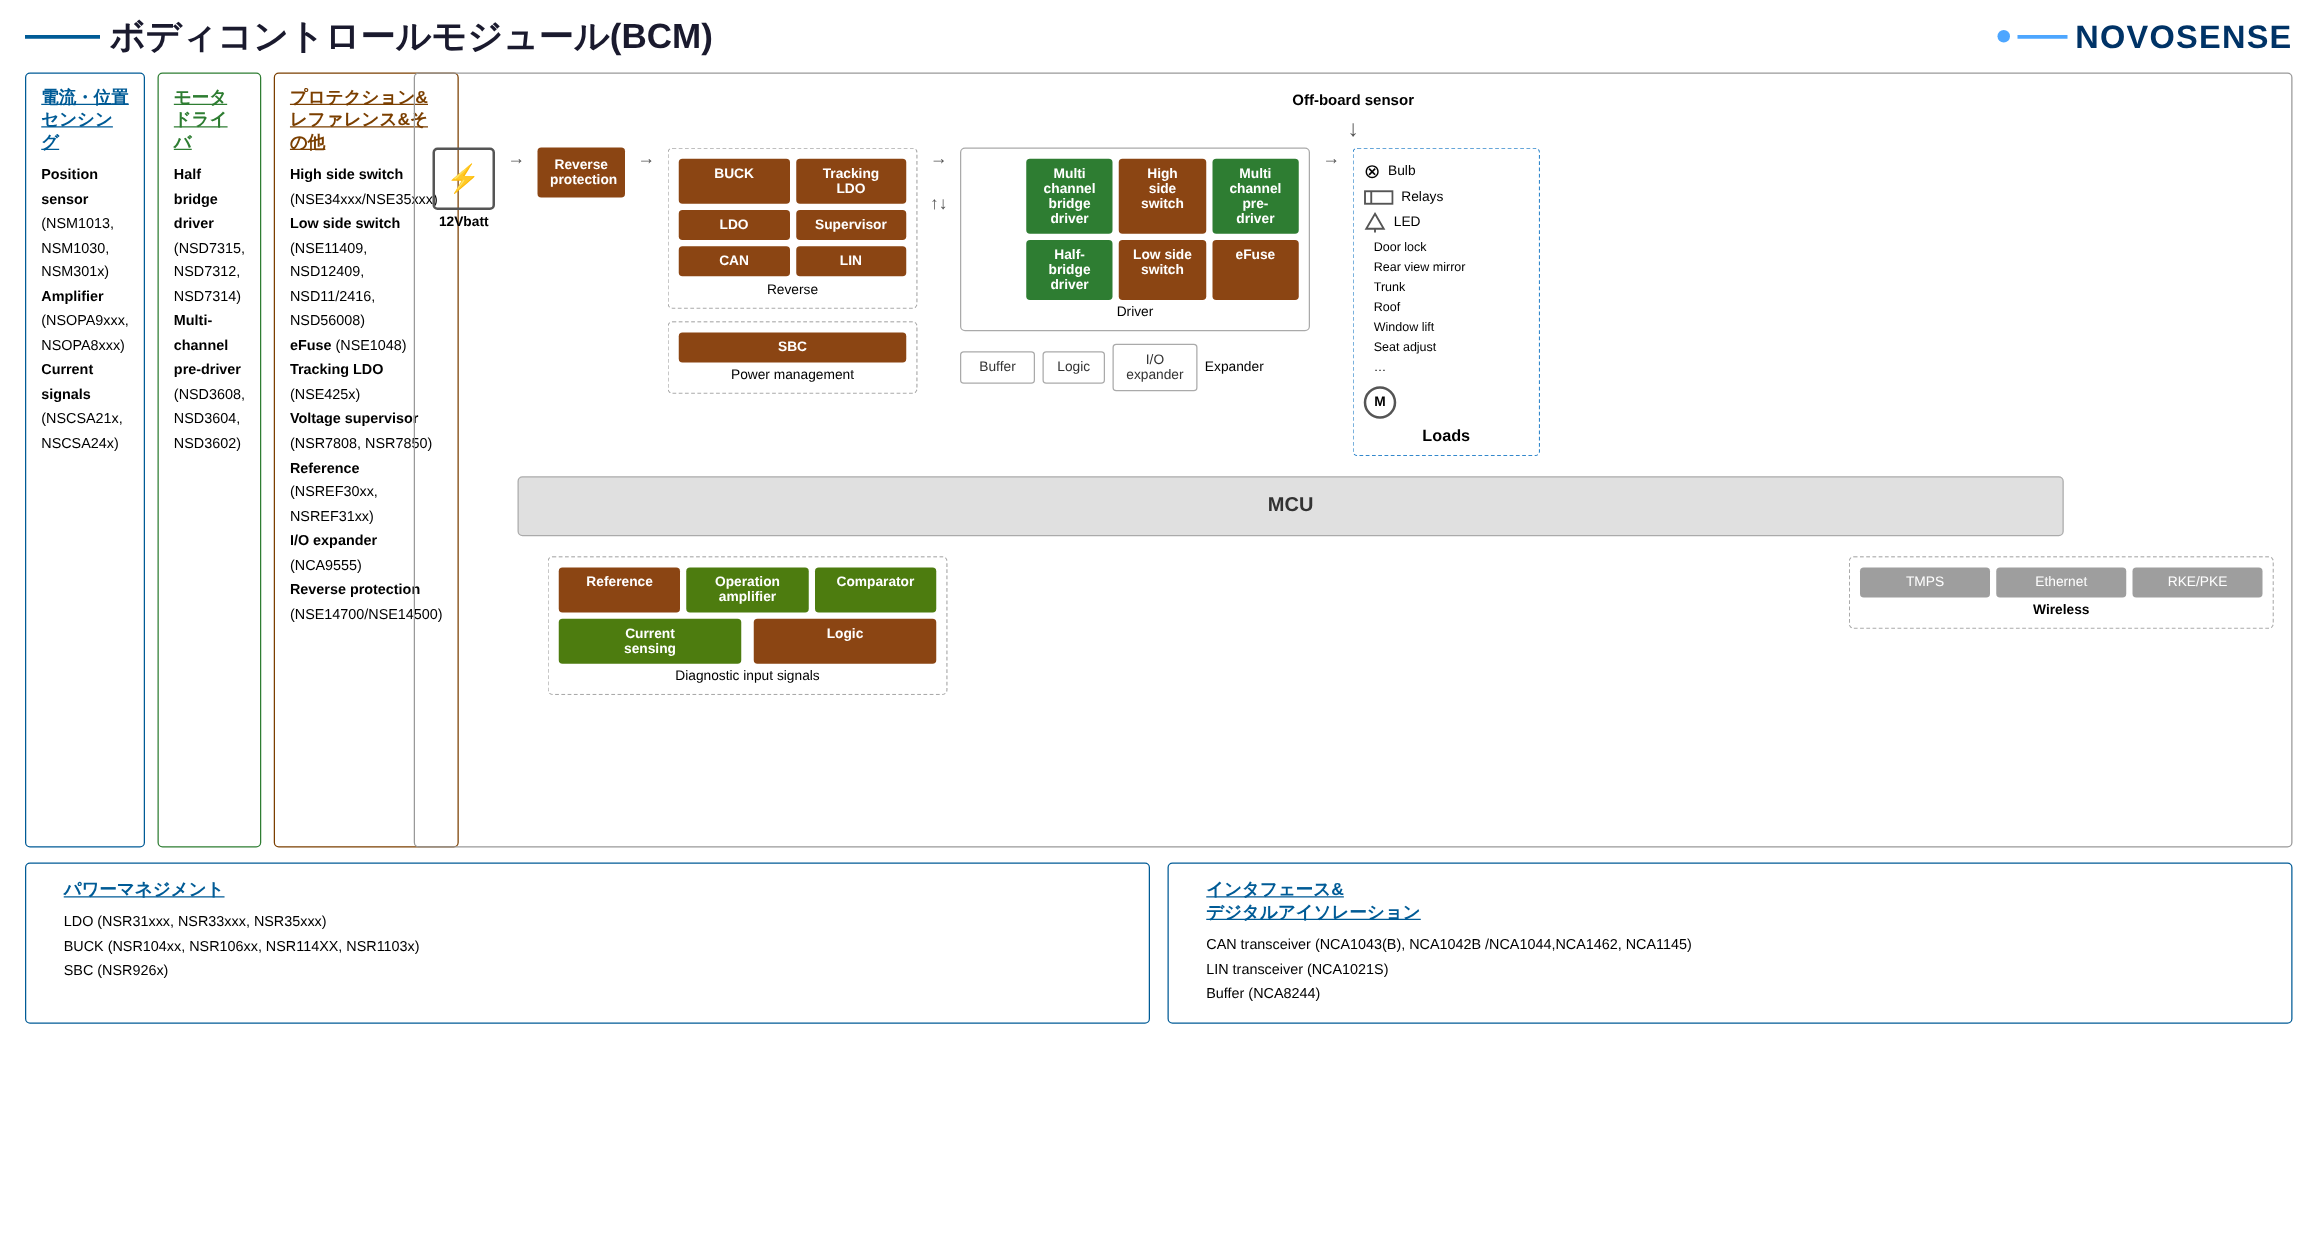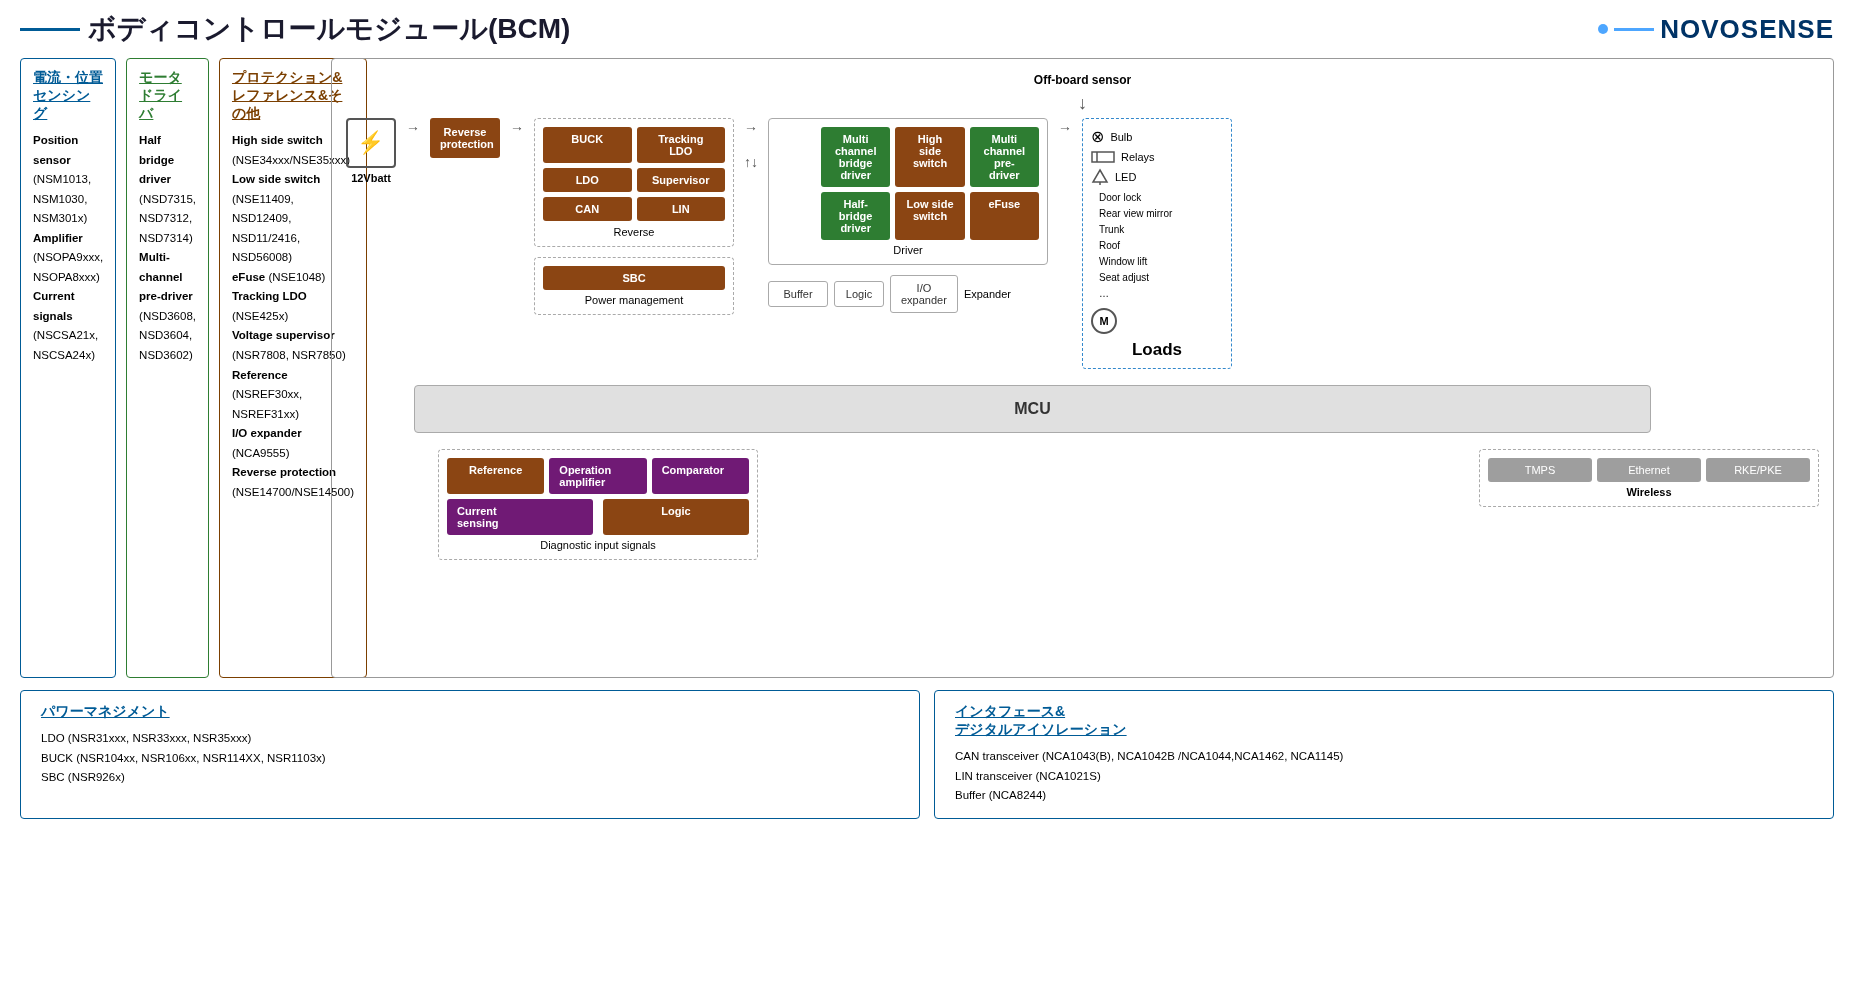--- a/index.html
+++ b/index.html
@@ -36,21 +36,21 @@
     .left-card-content .label { font-weight: bold; }
 
     
     .diagram-area { flex: 1; border: 1.5px solid #999; border-radius: 4px; padding: 14px; position: relative; min-height: 620px; }
     .battery-icon { width: 50px; height: 50px; border: 2px solid #555; border-radius: 4px; display: flex; align-items: center; justify-content: center; font-size: 22px; }
     .battery-label { font-size: 11px; font-weight: bold; }
 
     
     .box-brown { background: #8B4513; color: #fff; padding: 6px 10px; border-radius: 3px; font-size: 11px; text-align: center; font-weight: bold; }
     .box-green { background: #2e7d32; color: #fff; padding: 6px 10px; border-radius: 3px; font-size: 11px; text-align: center; font-weight: bold; }
-    .box-blue { background: #701a75; color: #fff; padding: 6px 10px; border-radius: 3px; font-size: 11px; text-align: left; font-weight: bold; }
+    .box-blue { background: #4d7c0f; color: #fff; padding: 6px 10px; border-radius: 3px; font-size: 11px; text-align: center; font-weight: bold; }
     .box-gray { background: #9e9e9e; color: #fff; padding: 6px 10px; border-radius: 3px; font-size: 11px; text-align: center; }
     .box-white { background: #fff; color: #333; padding: 6px 10px; border-radius: 3px; font-size: 11px; text-align: center; border: 1px solid #aaa; }
 
     
     .discrete-section { border: 1.5px dashed #aaa; border-radius: 4px; padding: 8px; }
     .discrete-label { font-size: 11px; text-align: center; margin-top: 4px; }
     .discrete-grid { display: grid; grid-template-columns: 1fr 1fr; gap: 5px; margin-bottom: 5px; }
 
     
     .power-mgmt-section { border: 1.5px dashed #aaa; border-radius: 4px; padding: 8px; margin-top: 4px; }
@@ -72,26 +72,26 @@
 
     
     .diagnostic-section { border: 1.5px dashed #aaa; border-radius: 4px; padding: 8px; }
     .diagnostic-label { font-size: 11px; text-align: center; margin-top: 4px; }
     .diagnostic-grid { display: grid; grid-template-columns: 1fr 1fr 1fr; gap: 5px; margin-bottom: 5px; }
     .diagnostic-grid2 { display: grid; grid-template-columns: 1fr 1fr; gap: 10px; }
 
     
     .loads-section { border: 1.5px dashed #3388cc; border-radius: 4px; padding: 8px; width: 150px; }
     .loads-item { display: flex; align-items: center; gap: 6px; margin-bottom: 4px; font-size: 11px; }
-    .loads-title { font-size: 17px; font-weight: bold; text-align: center; margin-top: 6px; }
+    .loads-title { font-size: 13px; font-weight: bold; text-align: center; margin-top: 6px; }
     .loads-text-block { font-size: 10px; line-height: 1.6; margin-left: 8px; }
 
     
     .bottom-cards { display: flex; gap: 14px; margin-top: 12px; }
-    .bottom-card { border: 1.5px solid; border-radius: 4px; padding: 12px 20px; flex: 1; }
+    .bottom-card { border: 1.5px solid; border-radius: 4px; padding: 12px 30px; flex: 1; }
     .bottom-card.blue { border-color: #005b96; }
     .bottom-card-title { font-size: 14px; font-weight: bold; text-decoration: underline; margin-bottom: 8px; }
     .bottom-card.blue .bottom-card-title { color: #005b96; }
     .bottom-card-content { font-size: 11.5px; line-height: 1.7; }
     .motor-icon { width: 26px; height: 26px; border: 2px solid #555; border-radius: 50%; display: inline-flex; align-items: center; justify-content: center; font-size: 11px; font-weight: bold; }
 
     .small-arrow { color: #555; font-size: 14px; }
 
   </style>
 </head>

